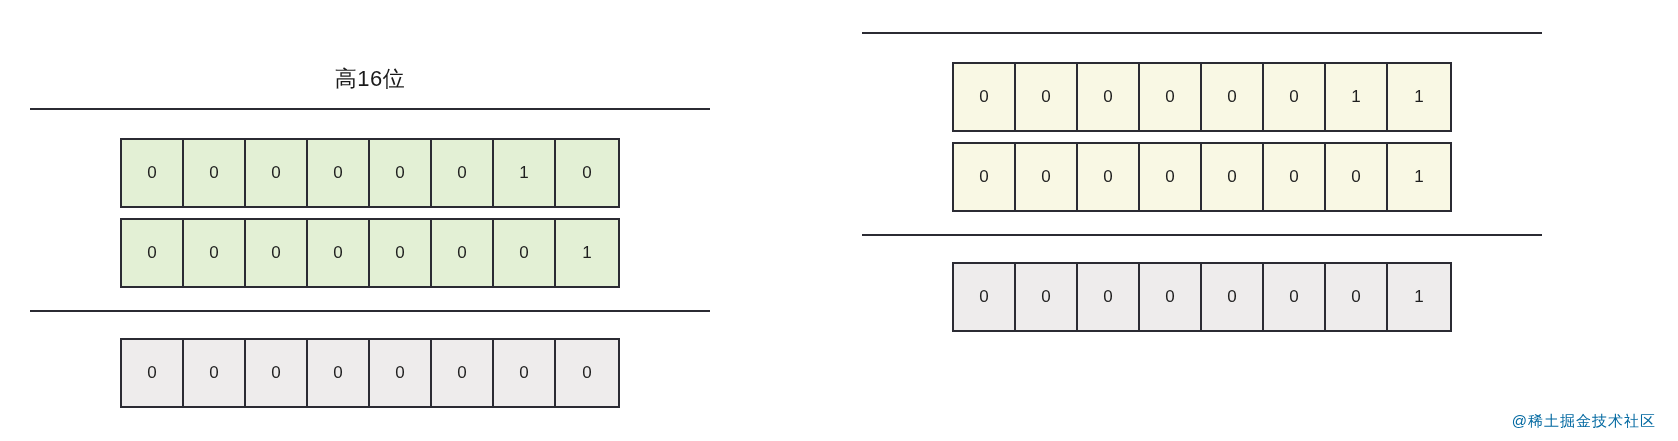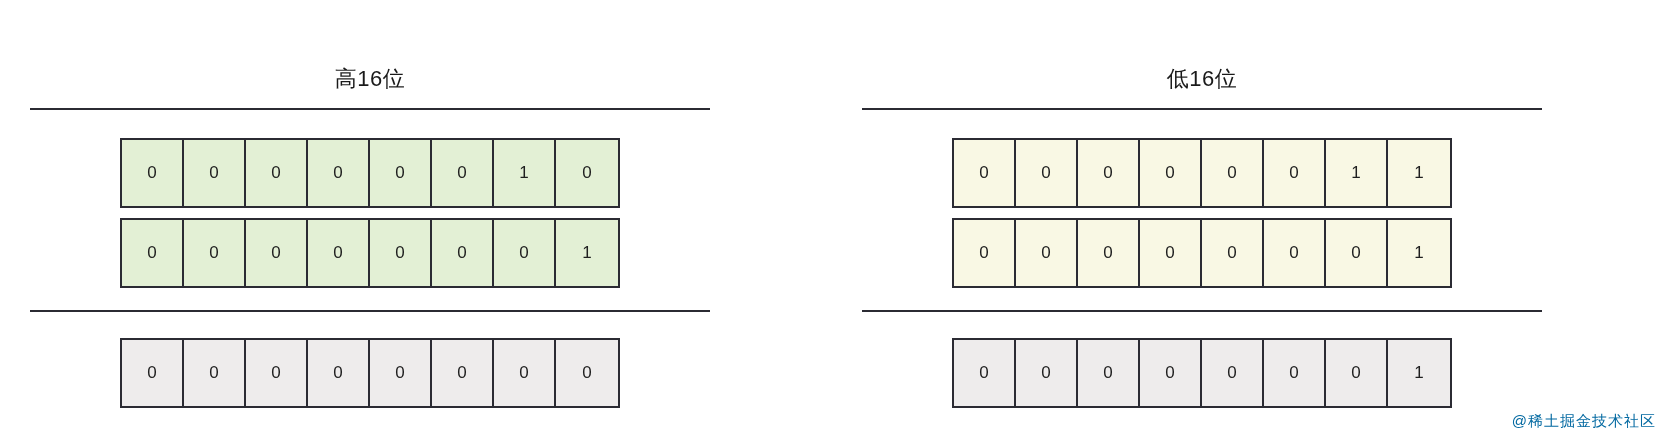--- a/index.html
+++ b/index.html
@@ -135,21 +135,20 @@
         <div class="bit-cell">0</div>
         <div class="bit-cell">0</div>
         <div class="bit-cell">0</div>
         <div class="bit-cell">0</div>
         <div class="bit-cell">0</div>
       </div>
     </div>
   </div>
 
   <div class="panel panel-right">
-    <div class="panel-title">低16位</div>
     <div class="rule"></div>
 
     <div class="bit-rows">
       <div class="bit-row cream">
         <div class="bit-cell">0</div>
         <div class="bit-cell">0</div>
         <div class="bit-cell">0</div>
         <div class="bit-cell">0</div>
         <div class="bit-cell">0</div>
         <div class="bit-cell">0</div>

